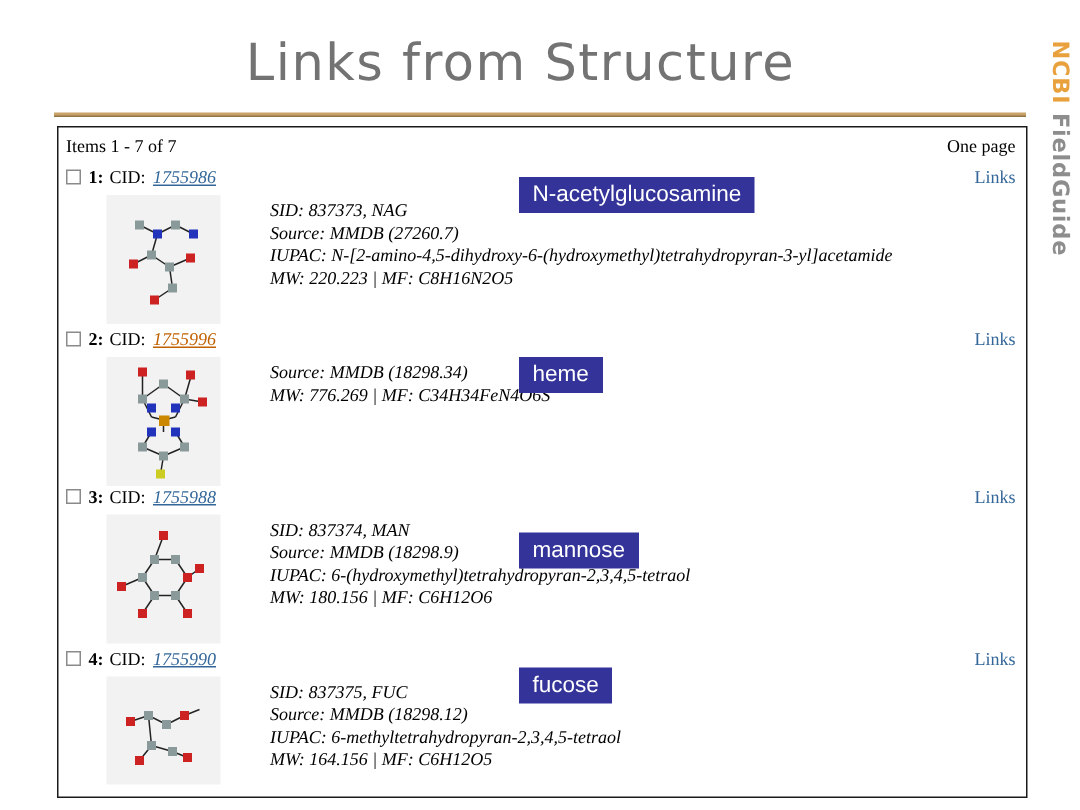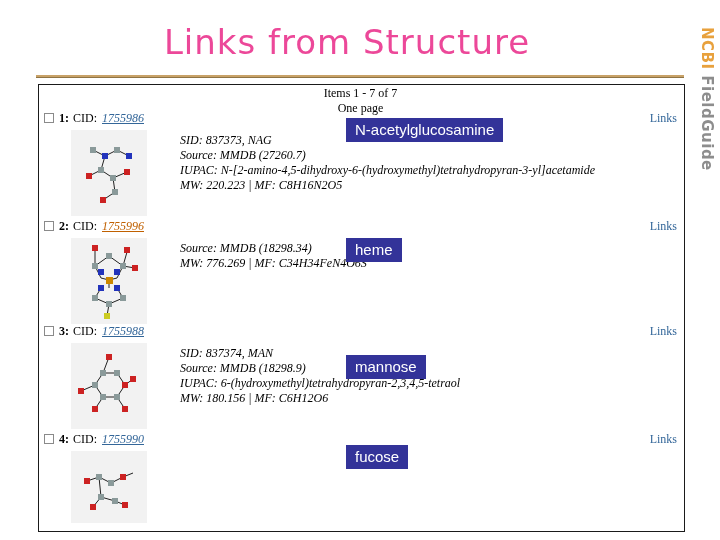--- a/index.html
+++ b/index.html
@@ -1,31 +1,31 @@
 <!DOCTYPE html>
 <html><head>
 <meta charset="utf-8">
 <style>
   html,body{margin:0;padding:0;background:#fff;}
   .slide{position:relative;width:720px;height:540px;background:#ffffff;overflow:hidden;
          font-family:"Liberation Serif",serif;color:#000;}
   .title{position:absolute;top:22px;left:0;width:694px;text-align:center;
          font-family:"DejaVu Sans",sans-serif;font-size:34px;font-weight:400;
-         letter-spacing:1px;color:#ec4899;}
+         letter-spacing:1px;color:#737373;}
   .rule{position:absolute;top:75px;left:36px;width:648px;height:2px;
         background:#c8a268;border-bottom:1px solid #8f7444;}
   .brand{position:absolute;top:27px;right:4px;writing-mode:vertical-rl;
          font-family:"DejaVu Sans",sans-serif;font-weight:bold;font-size:15px;
          letter-spacing:.5px;white-space:nowrap;}
   .brand .ncbi{color:#e8a13d;}
   .brand .fg{color:#8d8d8d;}
   .panel{position:absolute;left:38px;top:84px;width:645px;height:446px;
          border:1px solid #1a1a1a;background:#fff;font-size:12px;box-sizing:content-box;}
   .phead{display:flex;justify-content:space-between;align-items:center;
-         height:22px;padding:1px 7px 0 5px;flex-direction:column;}
+         height:22px;padding:1px 7px 0 5px;}
   .record{position:relative;}
   .rec-head{display:flex;align-items:center;padding:2px 7px 0 5px;height:16px;}
   .cbx{width:8px;height:8px;border:1px solid #8a8a8a;background:#fff;
        display:inline-block;margin-right:5px;flex:none;}
   .idx{font-weight:bold;margin-right:4px;}
   .cidlab{margin-right:5px;}
   .cidlink{color:#336699;text-decoration:underline;cursor:pointer;font-style:italic;}
   .cidlink.visited{color:#c06000;}
   .linkslbl{margin-left:auto;color:#336699;cursor:pointer;}
   .rec-body{display:flex;margin:4px 0 0 32px;}
@@ -232,18 +232,24 @@
               <rect x="25" y="23" width="6" height="6" fill="#8a9a9a"></rect>
               <rect x="37" y="29" width="6" height="6" fill="#8a9a9a"></rect>
               <rect x="49" y="23" width="6" height="6" fill="#cc2222"></rect>
               <rect x="27" y="43" width="6" height="6" fill="#8a9a9a"></rect>
               <rect x="19" y="53" width="6" height="6" fill="#cc2222"></rect>
               <rect x="41" y="47" width="6" height="6" fill="#8a9a9a"></rect>
               <rect x="51" y="51" width="6" height="6" fill="#cc2222"></rect>
             </g>
           </svg>
         </div>
+        <div class="details">
+          <div>SID: 837375, FUC</div>
+          <div>Source: MMDB (18298.12)</div>
+          <div>IUPAC: 6-methyltetrahydropyran-2,3,4,5-tetraol</div>
+          <div>MW: 164.156 | MF: C6H12O5</div>
+        </div>
       </div>
       <div class="badge" style="top:16px;">fucose</div>
     </div>
 
   </div>
 </div>
 
 </body></html>

